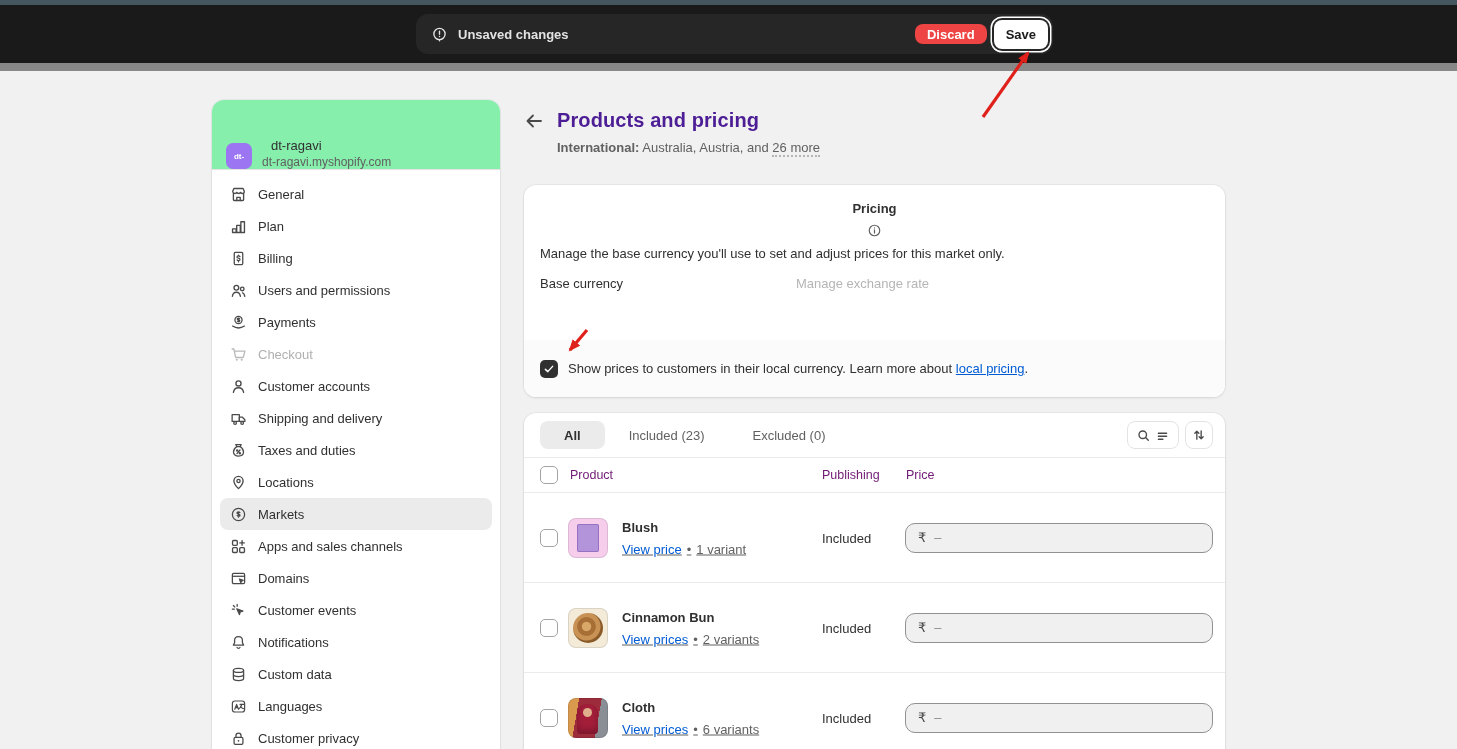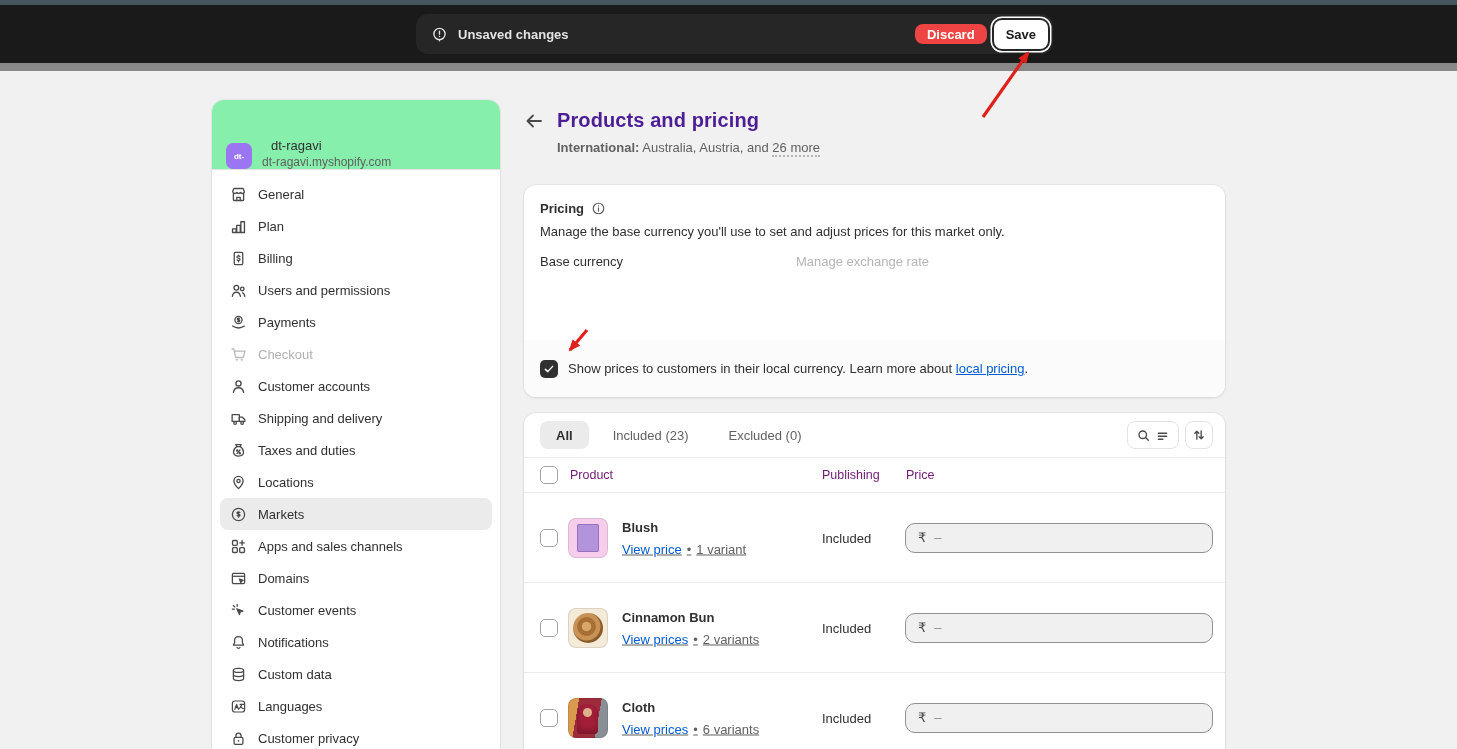--- a/index.html
+++ b/index.html
@@ -73,21 +73,21 @@
 
   
   .card {
     position:absolute; left:524px; width:701px; background:#fff; border-radius:12px;
     box-shadow:0 1px 3px rgba(0,0,0,.09), 0 0 0 1px rgba(0,0,0,.035);
   }
   .pricing-card { top:185px; height:212px; }
   .products-card { top:413px; height:360px; border-radius:12px 12px 0 0; overflow:hidden; }
 
   
-  .pricing-title-row { display:flex; align-items:center; gap:7px; padding:16px 16px 0; }
+  .pricing-title-row { display:flex; align-items:center; gap:7px; padding:16px 16px 0;flex-direction:column; }
   .pricing-title { font-weight:700; }
   .info { width:15px; height:15px; color:#616161; }
   .pricing-desc { padding:8px 16px 0; color:#303030; }
   .pricing-grid { display:flex; padding:15px 16px 0; }
   .col-base { width:389px; margin-right:19px; }
   .col-adj { width:261px; }
   .field-label-row { display:flex; justify-content:space-between; margin-bottom:7px; }
   .lbl { color:#303030; }
   .lbl-dim { color:#b5b5b5; }
   .select {
@@ -109,21 +109,21 @@
   .cb-checked {
     width:18px; height:18px; background:#303030; border-radius:5px; flex:none;
     display:flex; align-items:center; justify-content:center; cursor:pointer;
   }
   .cb-checked svg { width:12px; height:12px; }
   .link { color:#005bd3; text-decoration:underline; cursor:pointer; }
 
   
   .tabs-row { height:45px; display:flex; align-items:center; padding:0 12px 0 16px; border-bottom:1px solid #ebebeb; }
   .tab {
-    height:28px; display:flex; align-items:center; padding:0 16px; margin-right:8px;
+    height:28px; display:flex; align-items:center; padding:0 24px; 
     color:#616161; font-weight:500; border-radius:8px; cursor:pointer;
   }
   .tab.active { background:#ebebeb; color:#303030; font-weight:700; }
   .tabs-spacer { flex:1; }
   .icon-btn {
     height:28px; border:1px solid #e3e3e3; border-radius:8px; background:#fff;
     display:flex; align-items:center; justify-content:center; gap:4px; color:#4a4a4a; cursor:pointer;
   }
   .search-filter-btn { width:52px; margin-right:6px; }
   .sort-btn { width:28px; }

